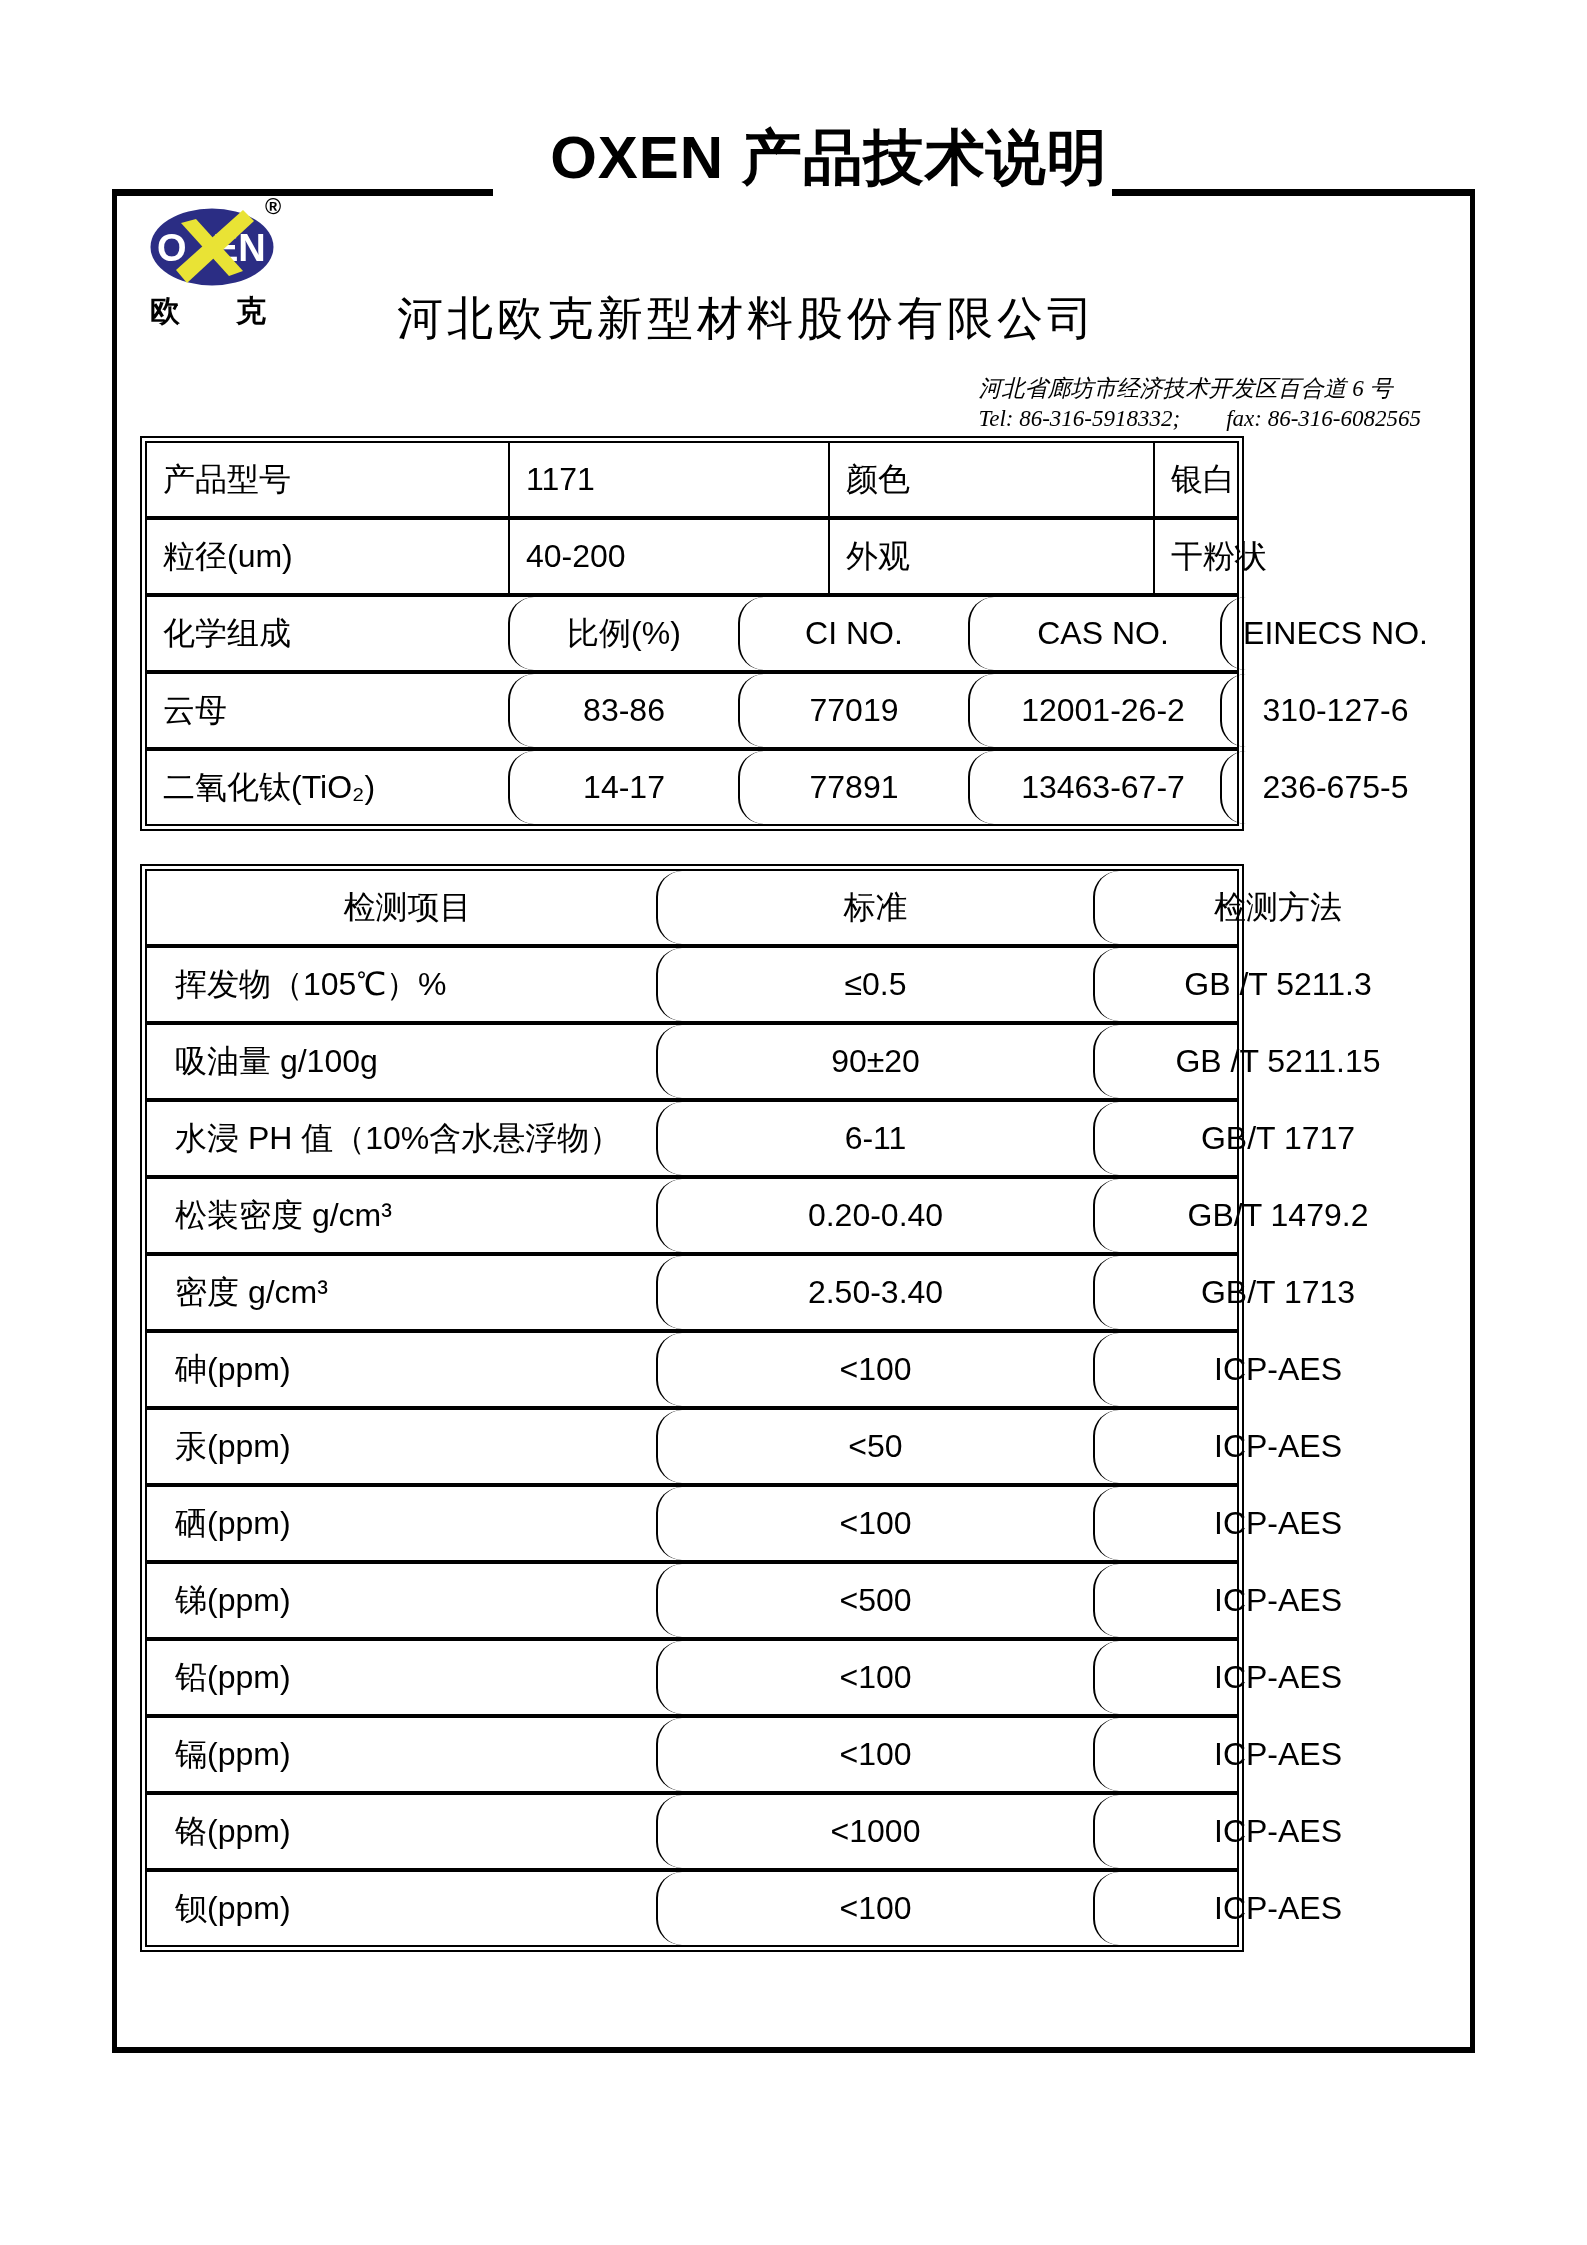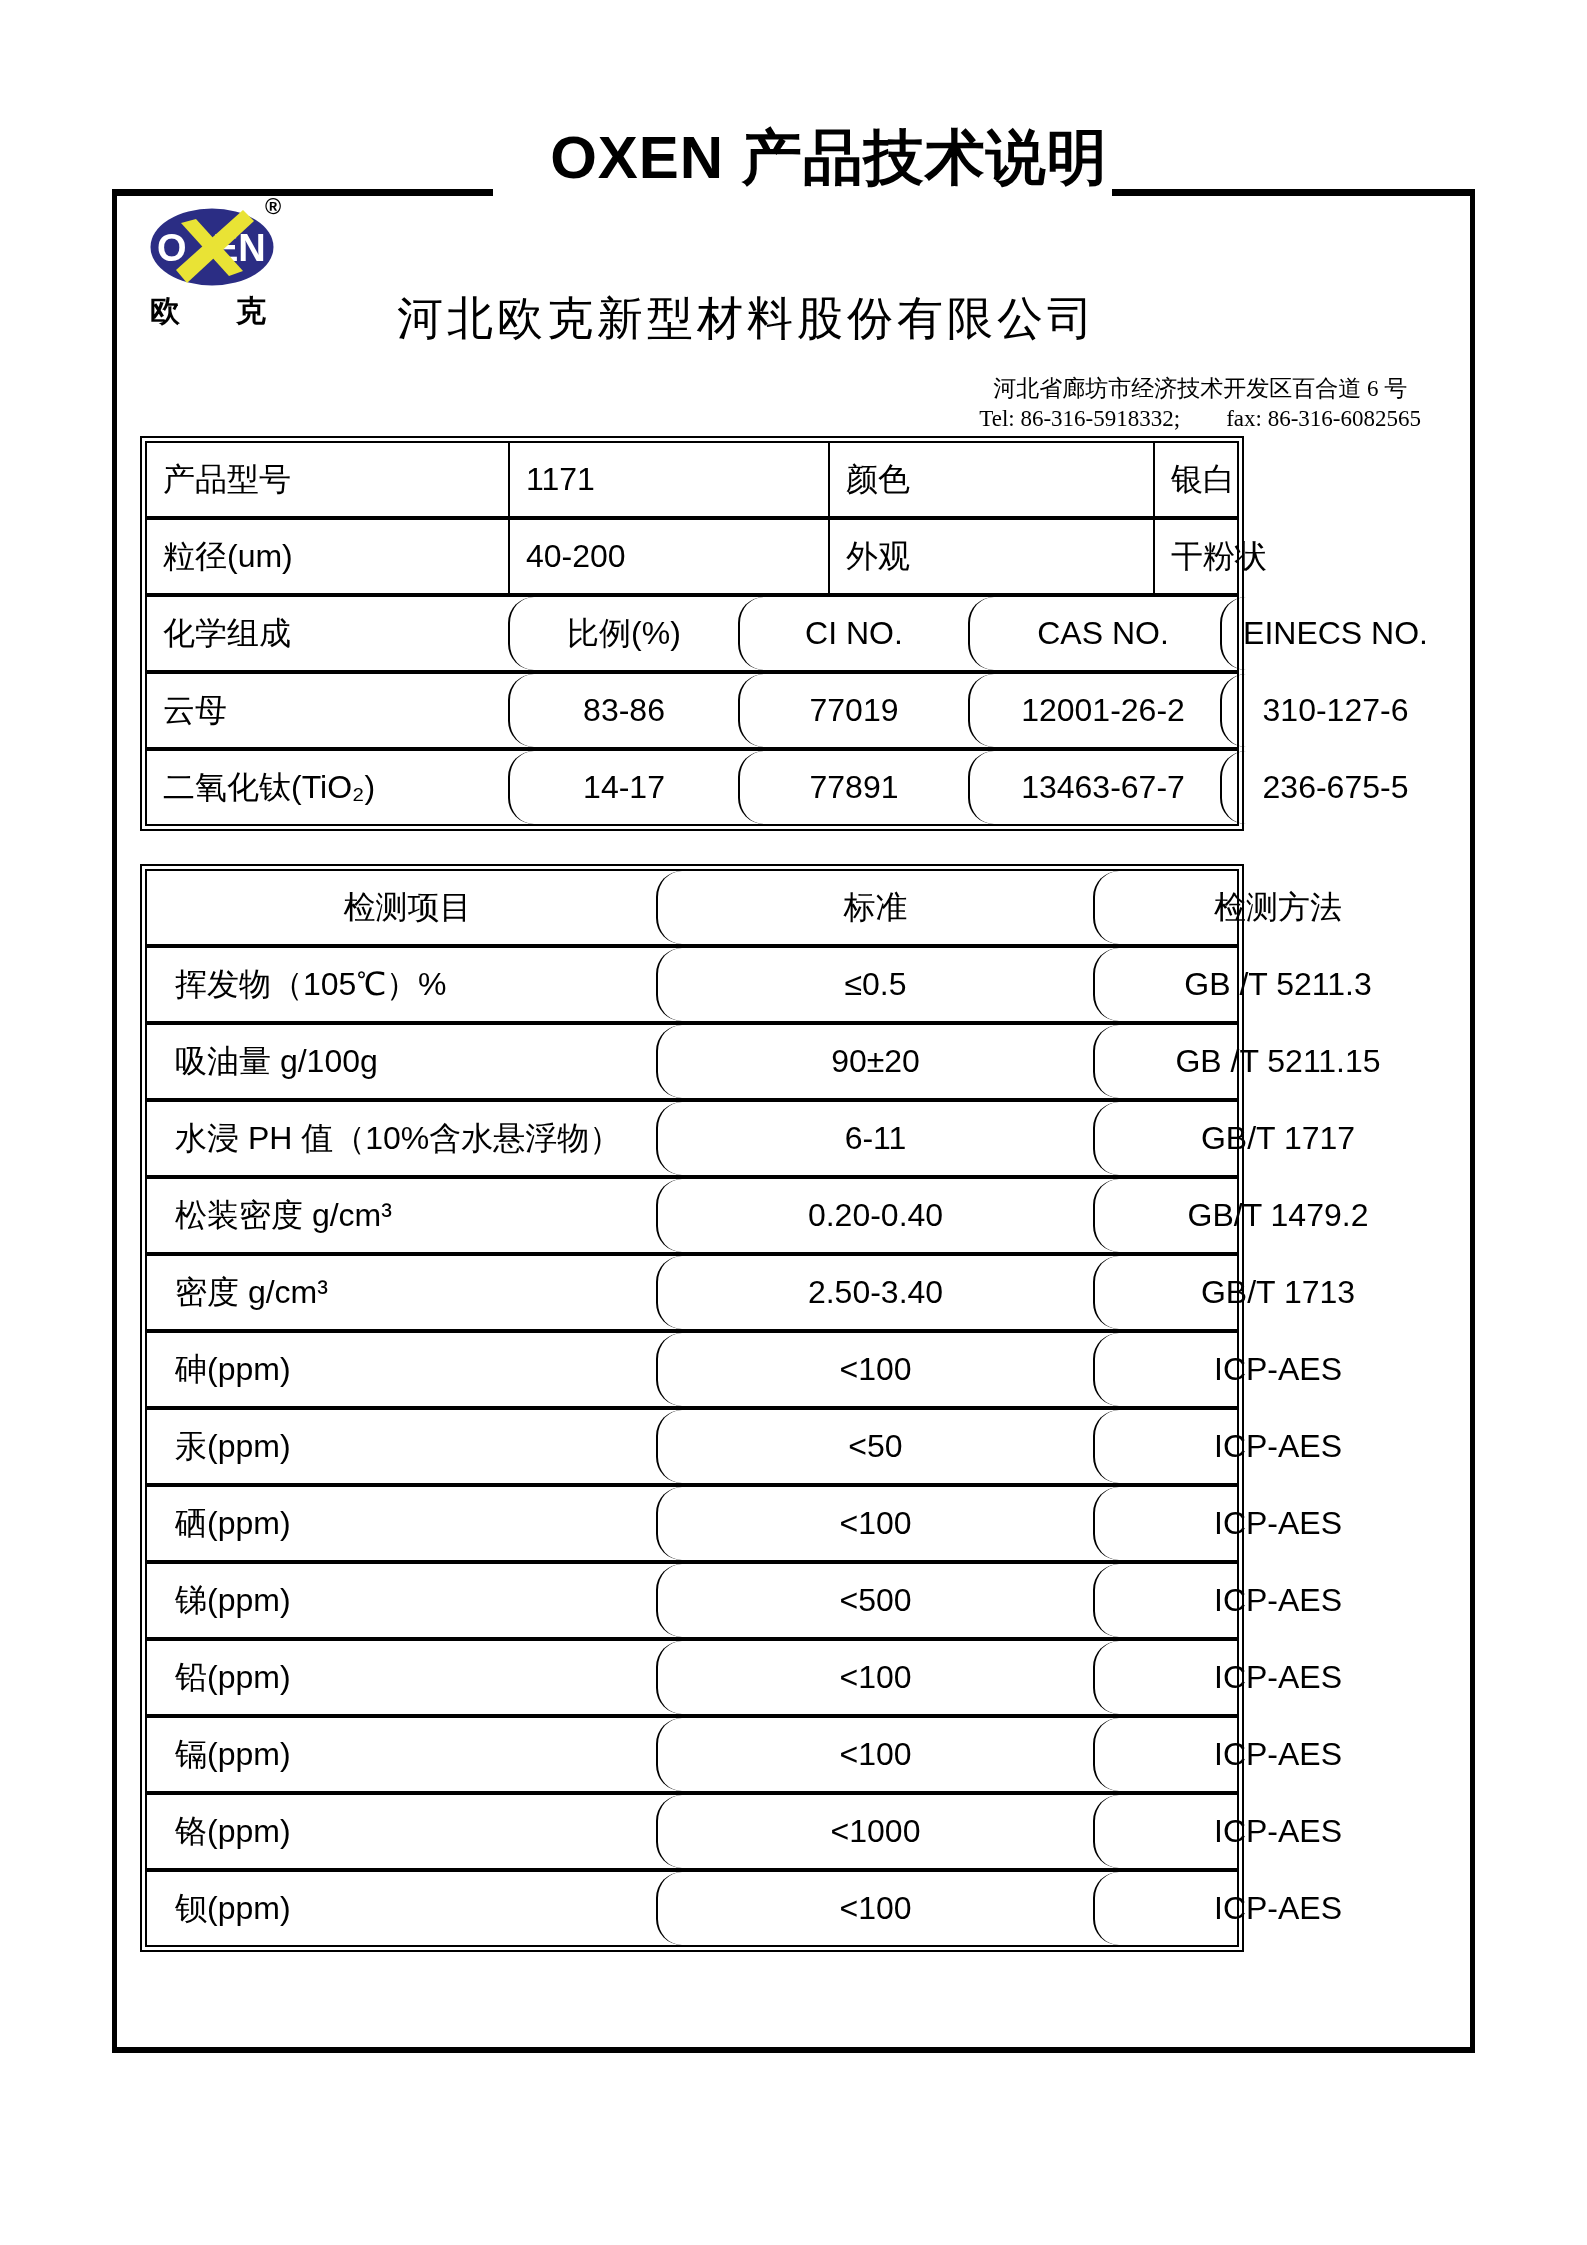--- a/index.html
+++ b/index.html
@@ -48,24 +48,25 @@
   
   .company-name{
     position:absolute;top:92px;left:630px;
     transform:translateX(-50%);
     font-size:46px;font-weight:400;
     font-family:"Liberation Serif", serif;
     letter-spacing:4px;white-space:nowrap;
   }
   .header-address{
     position:absolute;top:178px;right:49px;
-    text-align:center;
+    text-align:left;
     font-family:"Liberation Serif", serif;
     font-size:23px;line-height:30px;
     white-space:nowrap;
+    font-style:italic;
   }
   .contact-gap{display:inline-block;width:46px;}
   
   .tbl{
     position:absolute;left:23px;width:1104px;
     box-sizing:border-box;
     border:7px double #000;
     background:#fff;
   }
   .tbl-product{top:240px;}

